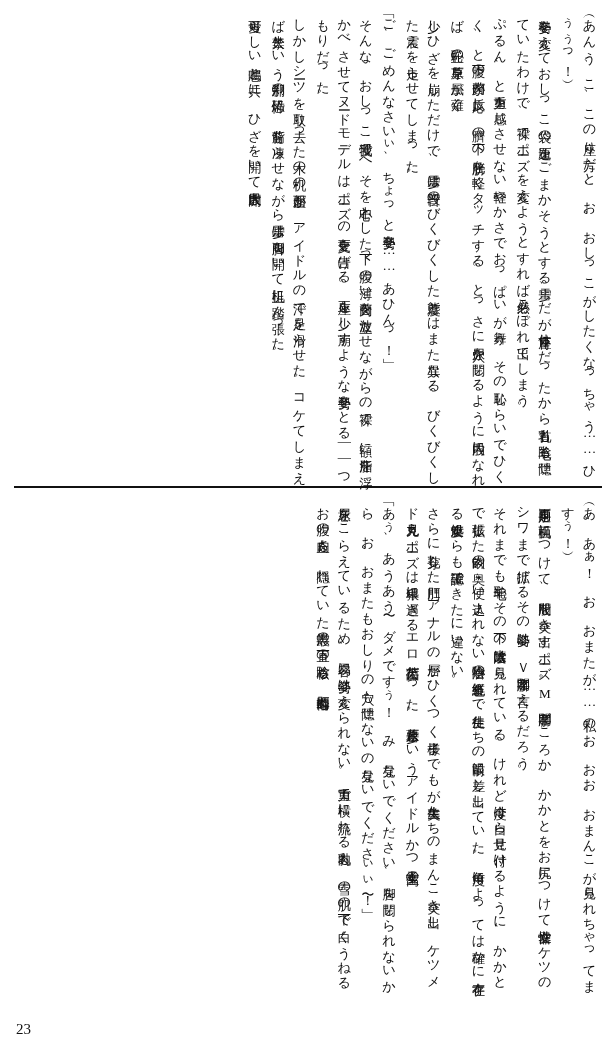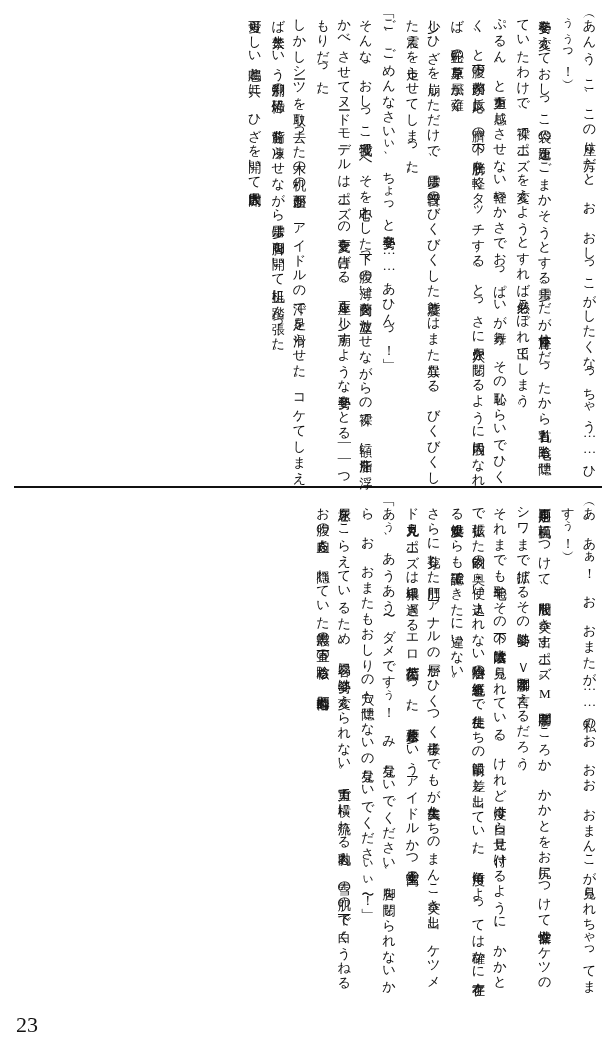--- a/index.html
+++ b/index.html
@@ -55,21 +55,21 @@
   }
   .divider {
     width: 100%;
     border-top: 2px solid #111111;
     margin: 6px 0 10px 0;
   }
   .page-number {
     position: absolute;
     left: 16px;
     bottom: 12px;
-    font-size: 22px;
+    font-size: 15px;
     font-family: "Liberation Serif", "DejaVu Serif", serif;
     color: #111111;
   }
 </style>
 </head>
 <body>
 
 <div class="page">
 
   <div class="section section-top">

